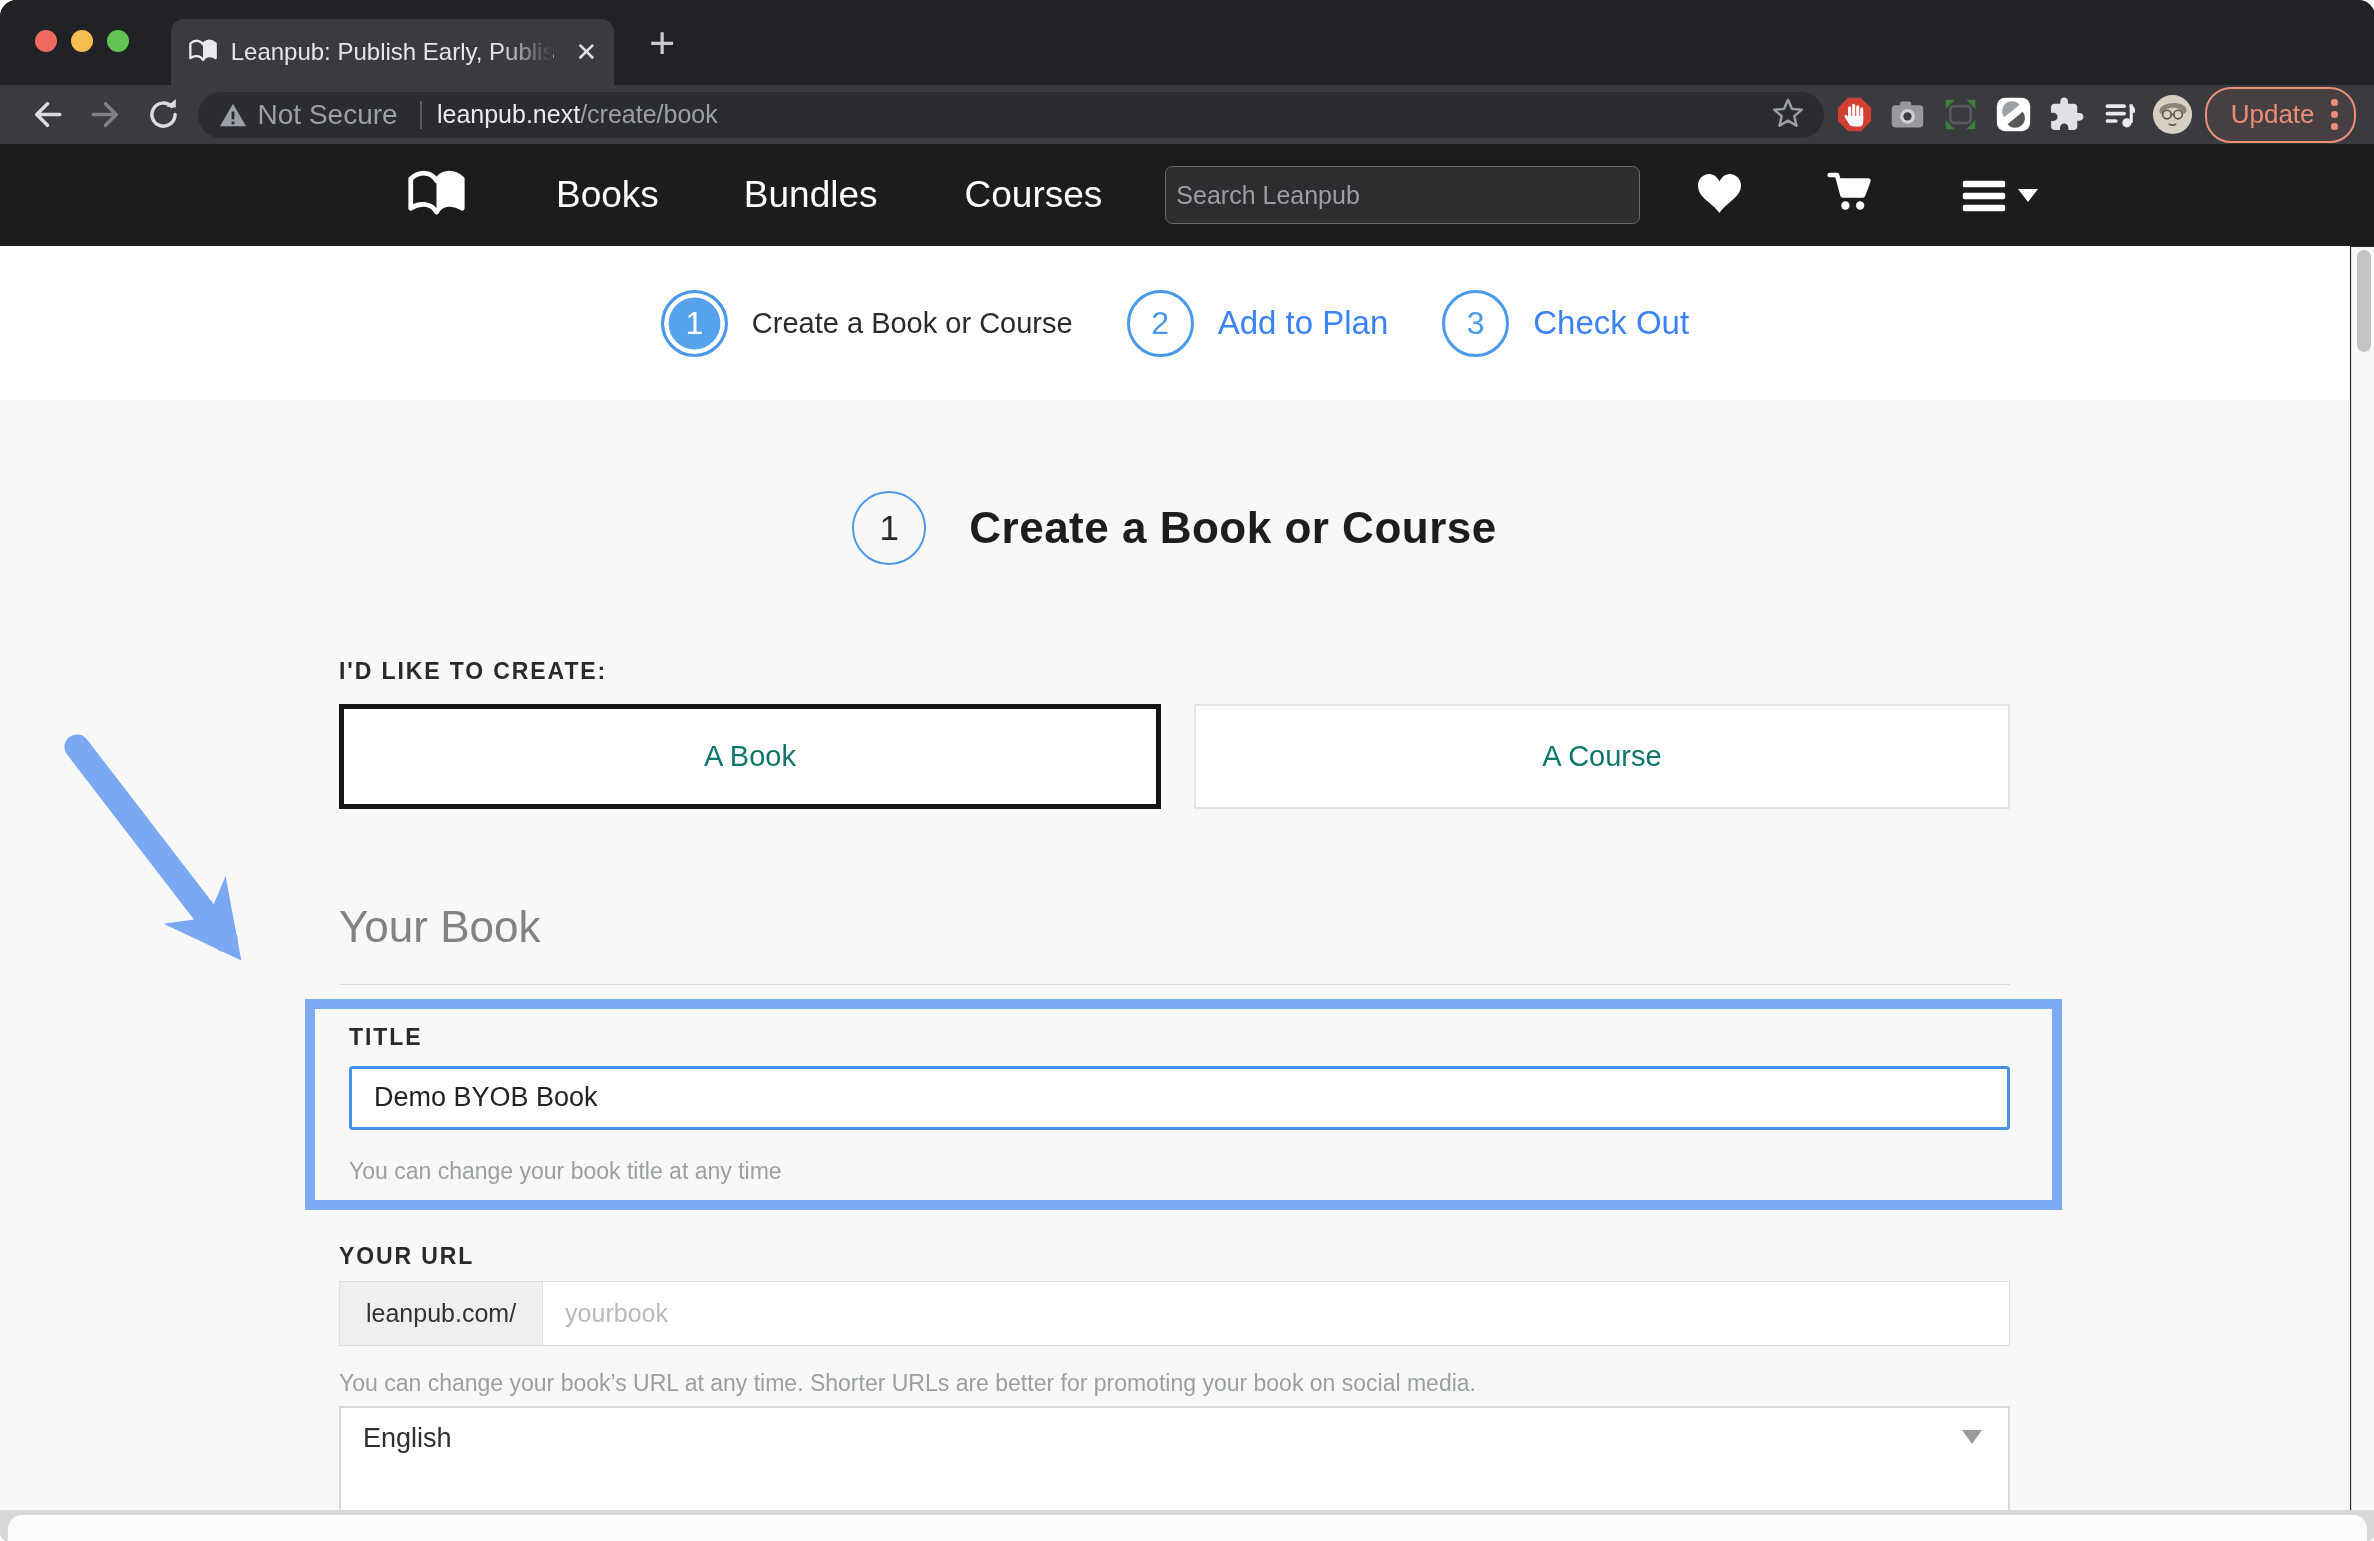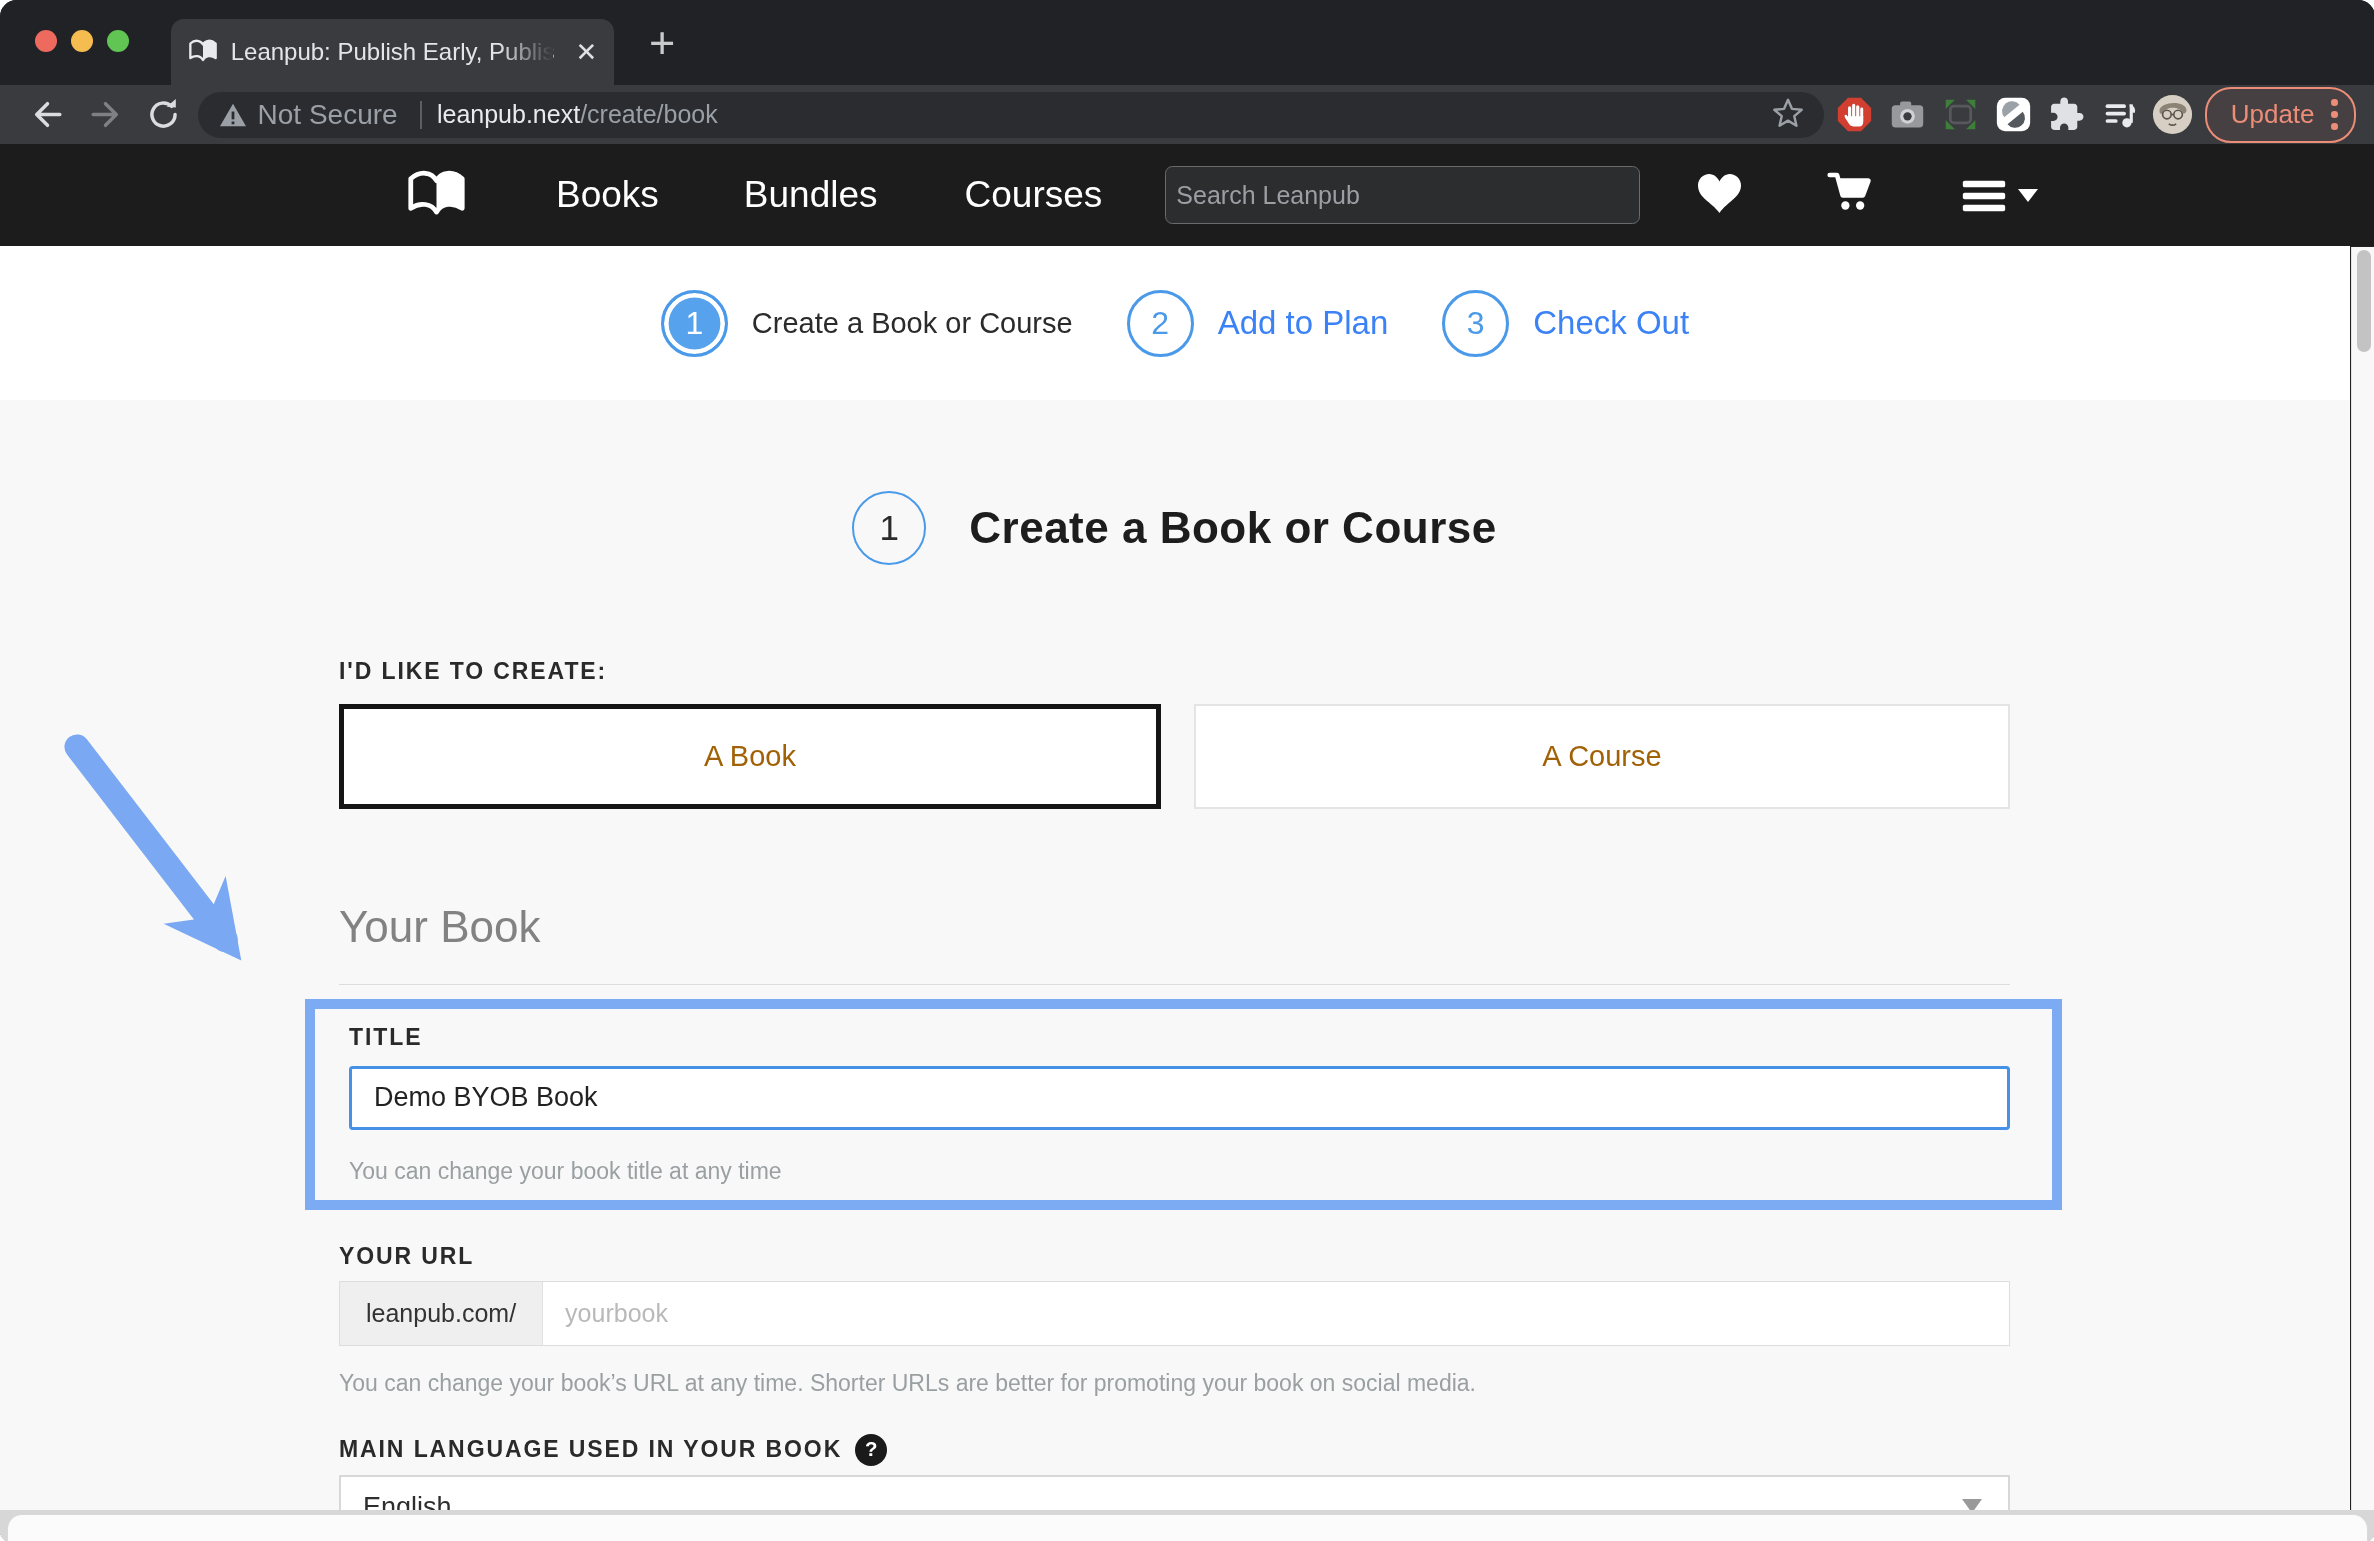--- a/index.html
+++ b/index.html
@@ -54,21 +54,21 @@
   .step-label.inactive { color:#3b82f6; font-size:33px; }
 
   .content { width:1671px; margin-left:339px; }
   .heading-row { margin-top:91px; display:flex; align-items:center; justify-content:center; gap:43px; }
   .heading-circle { width:74px; height:74px; border-radius:50%; border:2.8px solid #4a9ae9; color:#2a2a2a; font-size:35px; display:flex; align-items:center; justify-content:center; background:transparent; }
   .page-title { font-size:44px; font-weight:600; color:#1d1d1d; letter-spacing:0.5px; }
 
   .field-label { font-size:23px; font-weight:700; letter-spacing:1.9px; color:#2a2a2a; }
   .create-label { margin-top:93px; }
   .options { margin-top:18.6px; display:flex; gap:33px; }
-  .option { flex:1; height:105px; background:#ffffff; display:flex; align-items:center; justify-content:center; font-size:29px; color:#a16207; cursor:pointer; }
+  .option { flex:1; height:105px; background:#ffffff; display:flex; align-items:center; justify-content:center; font-size:29px; color:#0f766e; cursor:pointer; }
   .option.book { border:5.6px solid #151515; }
   .option.course { border:2.8px solid #e4e4e4; }
 
   .section-title { margin-top:93px; font-size:44px; color:#828282; font-weight:400; }
   .rule { margin-top:32px; border:none; border-top:1.9px solid #dddddd; }
 
   .annotation-box { margin:14px -52px 16px -34px; border:10.2px solid #7caaf3; padding:15px 42px 15px 34px; }
   .title-input { margin-top:15px; width:100%; height:64px; border:3.7px solid #4491e6; border-radius:3.7px; background:#ffffff; font-size:27px; color:#222222; padding:0 22px; outline:none; font-family:inherit; }
   .help-text { margin-top:28px; font-size:23px; color:#9aa0a2; }
 
@@ -306,24 +306,20 @@
         <div class="help-text">You can change your book title at any time</div>
       </div>
 
       <div class="field-label url-label">YOUR URL</div>
       <div class="url-group">
         <div class="url-prefix">leanpub.com/</div>
         <input class="url-input" placeholder="yourbook" style="">
       </div>
       <div class="help-text url-help">You can change your book’s URL at any time. Shorter URLs are better for promoting your book on social media.</div>
 
-      <div class="lang-label-row">
-        <span class="field-label">MAIN LANGUAGE USED IN YOUR BOOK</span>
-        <span class="help-badge">?</span>
-      </div>
       <div class="select">
         <span>English</span>
         <span class="select-caret"></span>
       </div>
 
     </div>
   </div>
 
   <div class="vscroll">
     <div class="vthumb"></div>

